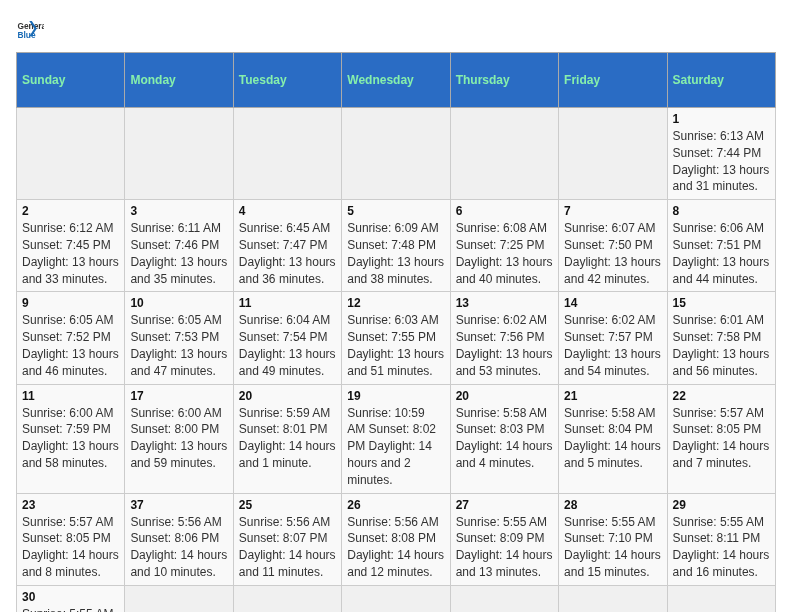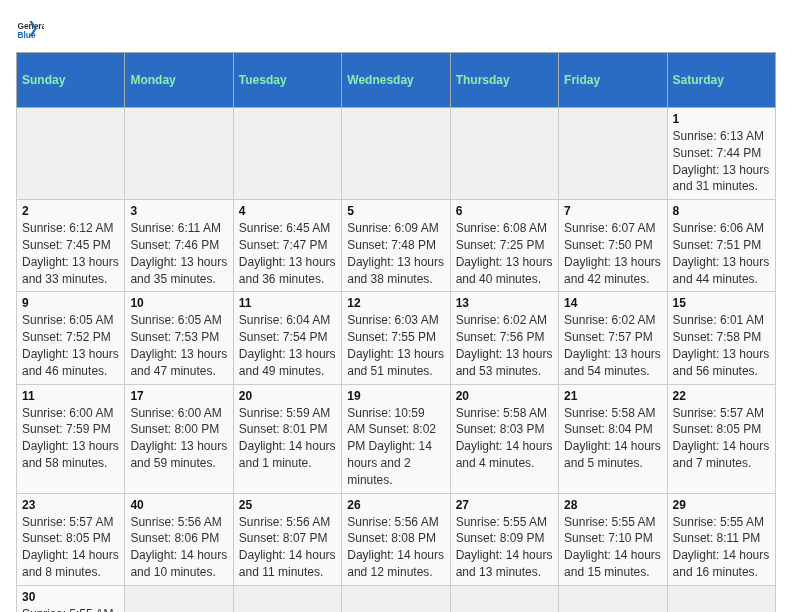--- a/index.html
+++ b/index.html
@@ -260,21 +260,21 @@
         </td>
       </tr>
       <tr>
         <td>
           <span class="day-number">23</span>
           <div class="day-info">Sunrise: 5:57 AM
 Sunset: 8:05 PM
 Daylight: 14 hours and 8 minutes.</div>
         </td>
         <td>
-          <span class="day-number">40</span>
+          <span class="day-number">37</span>
           <div class="day-info">Sunrise: 5:56 AM
 Sunset: 8:06 PM
 Daylight: 14 hours and 10 minutes.</div>
         </td>
         <td>
           <span class="day-number">25</span>
           <div class="day-info">Sunrise: 5:56 AM
 Sunset: 8:07 PM
 Daylight: 14 hours and 11 minutes.</div>
         </td>

